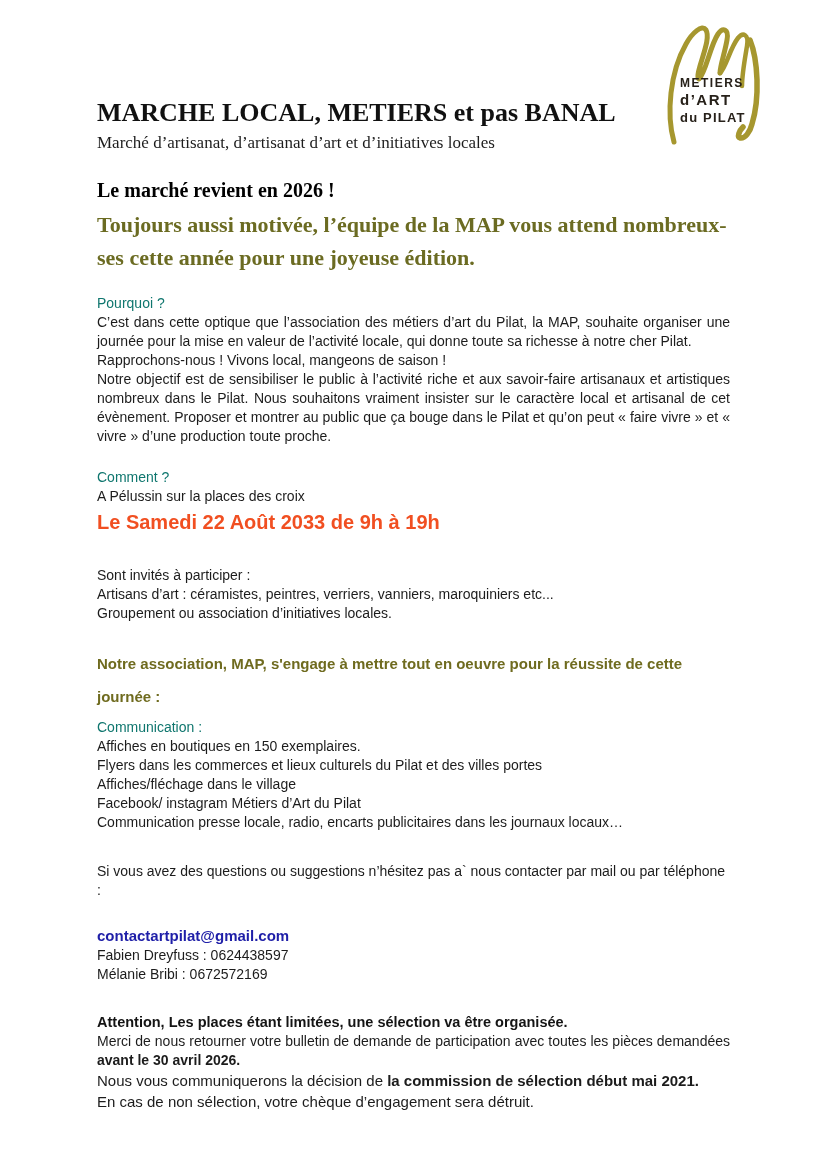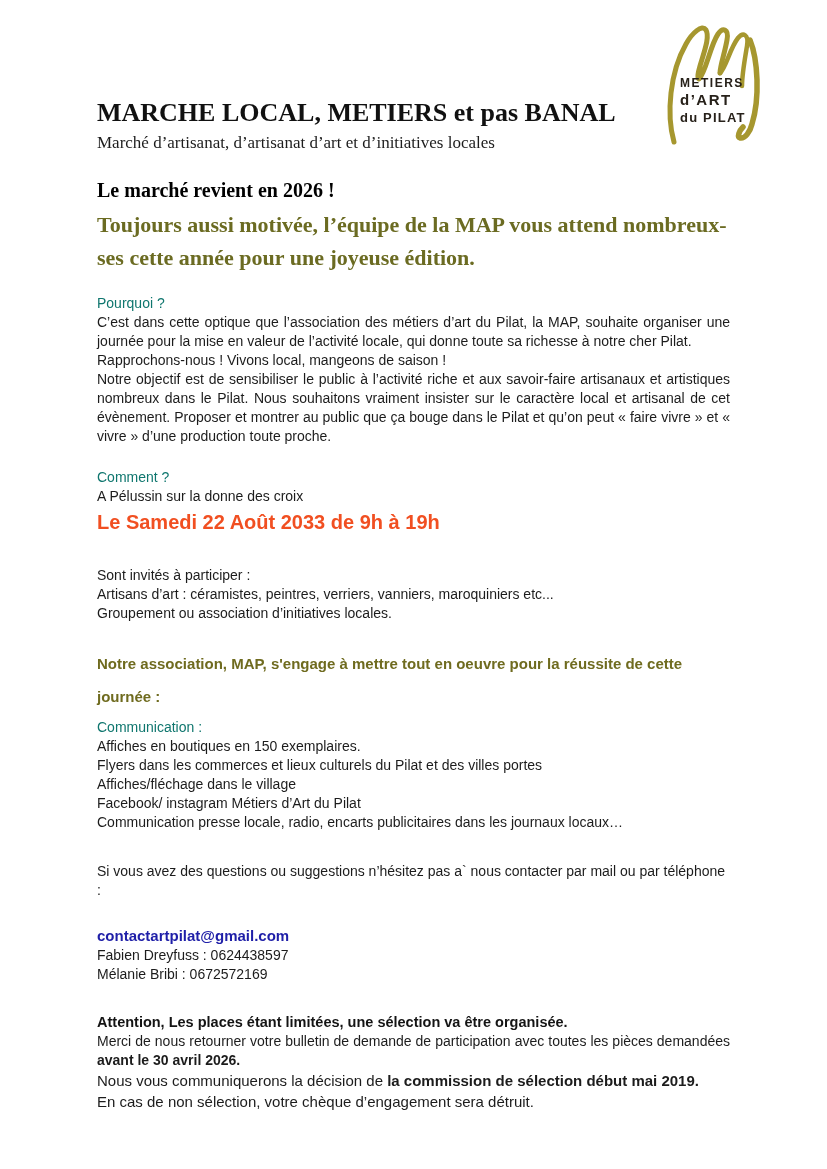--- a/index.html
+++ b/index.html
@@ -124,21 +124,21 @@
     <div class="intro-h2">Toujours aussi motivée, l’équipe de la MAP vous attend nombreux-ses cette année pour une joyeuse édition.</div>
 
     
     <div class="sec-head">Pourquoi ?</div>
     <p class="body-line just">C’est dans cette optique que l’association des métiers d’art du Pilat, la MAP, souhaite organiser une journée pour la mise en valeur de l’activité locale, qui donne toute sa richesse à notre cher Pilat.</p>
     <p class="body-line">Rapprochons-nous ! Vivons local, mangeons de saison !</p>
     <p class="body-line just">Notre objectif est de sensibiliser le public à l’activité riche et aux savoir-faire artisanaux et artistiques nombreux dans le Pilat. Nous souhaitons vraiment insister sur le caractère local et artisanal de cet évènement. Proposer et montrer au public que ça bouge dans le Pilat et qu’on peut « faire vivre » et « vivre » d’une production toute proche.</p>
 
     
     <div class="sec-head gap-m">Comment ?</div>
-    <p class="body-line">A Pélussin sur la donne des croix</p>
+    <p class="body-line">A Pélussin sur la places des croix</p>
     <div class="date-line">Le Samedi 22 Août 2033 de 9h à 19h</div>
 
     <p class="body-line gap-l">Sont invités à participer :</p>
     <ul class="plain">
       <li class="body-line">Artisans d’art : céramistes, peintres, verriers, vanniers, maroquiniers etc...</li>
       <li class="body-line">Groupement ou association d’initiatives locales.</li>
     </ul>
 
     
     <div class="commit-head">Notre association, MAP, s'engage à mettre tout en oeuvre pour la réussite de cette journée :</div>
@@ -155,21 +155,21 @@
 
     
     <p class="body-line gap-l">Si vous avez des questions ou suggestions n’hésitez pas a` nous contacter par mail ou par téléphone :</p>
     <a href="#" class="email-line">contactartpilat@gmail.com</a>
     <p class="body-line">Fabien Dreyfuss : 0624438597</p>
     <p class="body-line">Mélanie Bribi : 0672572169</p>
 
     
     <div class="warn-line">Attention, Les places étant limitées, une sélection va être organisée.</div>
     <p class="body-line just"><span>Merci de nous retourner votre bulletin de demande de participation avec toutes les pièces demandées </span><span class="bold-inline">avant le 30 avril 2026.</span></p>
-    <p class="body-line big-line"><span>Nous vous communiquerons la décision de </span><span class="bold-inline">la commission de sélection début mai 2019.</span></p>
+    <p class="body-line big-line"><span>Nous vous communiquerons la décision de </span><span class="bold-inline">la commission de sélection début mai 2021.</span></p>
     <p class="body-line big-line">En cas de non sélection, votre chèque d’engagement sera détruit.</p>
 
     
     
     
 
   </div>
 </div>
 
 </body></html>

